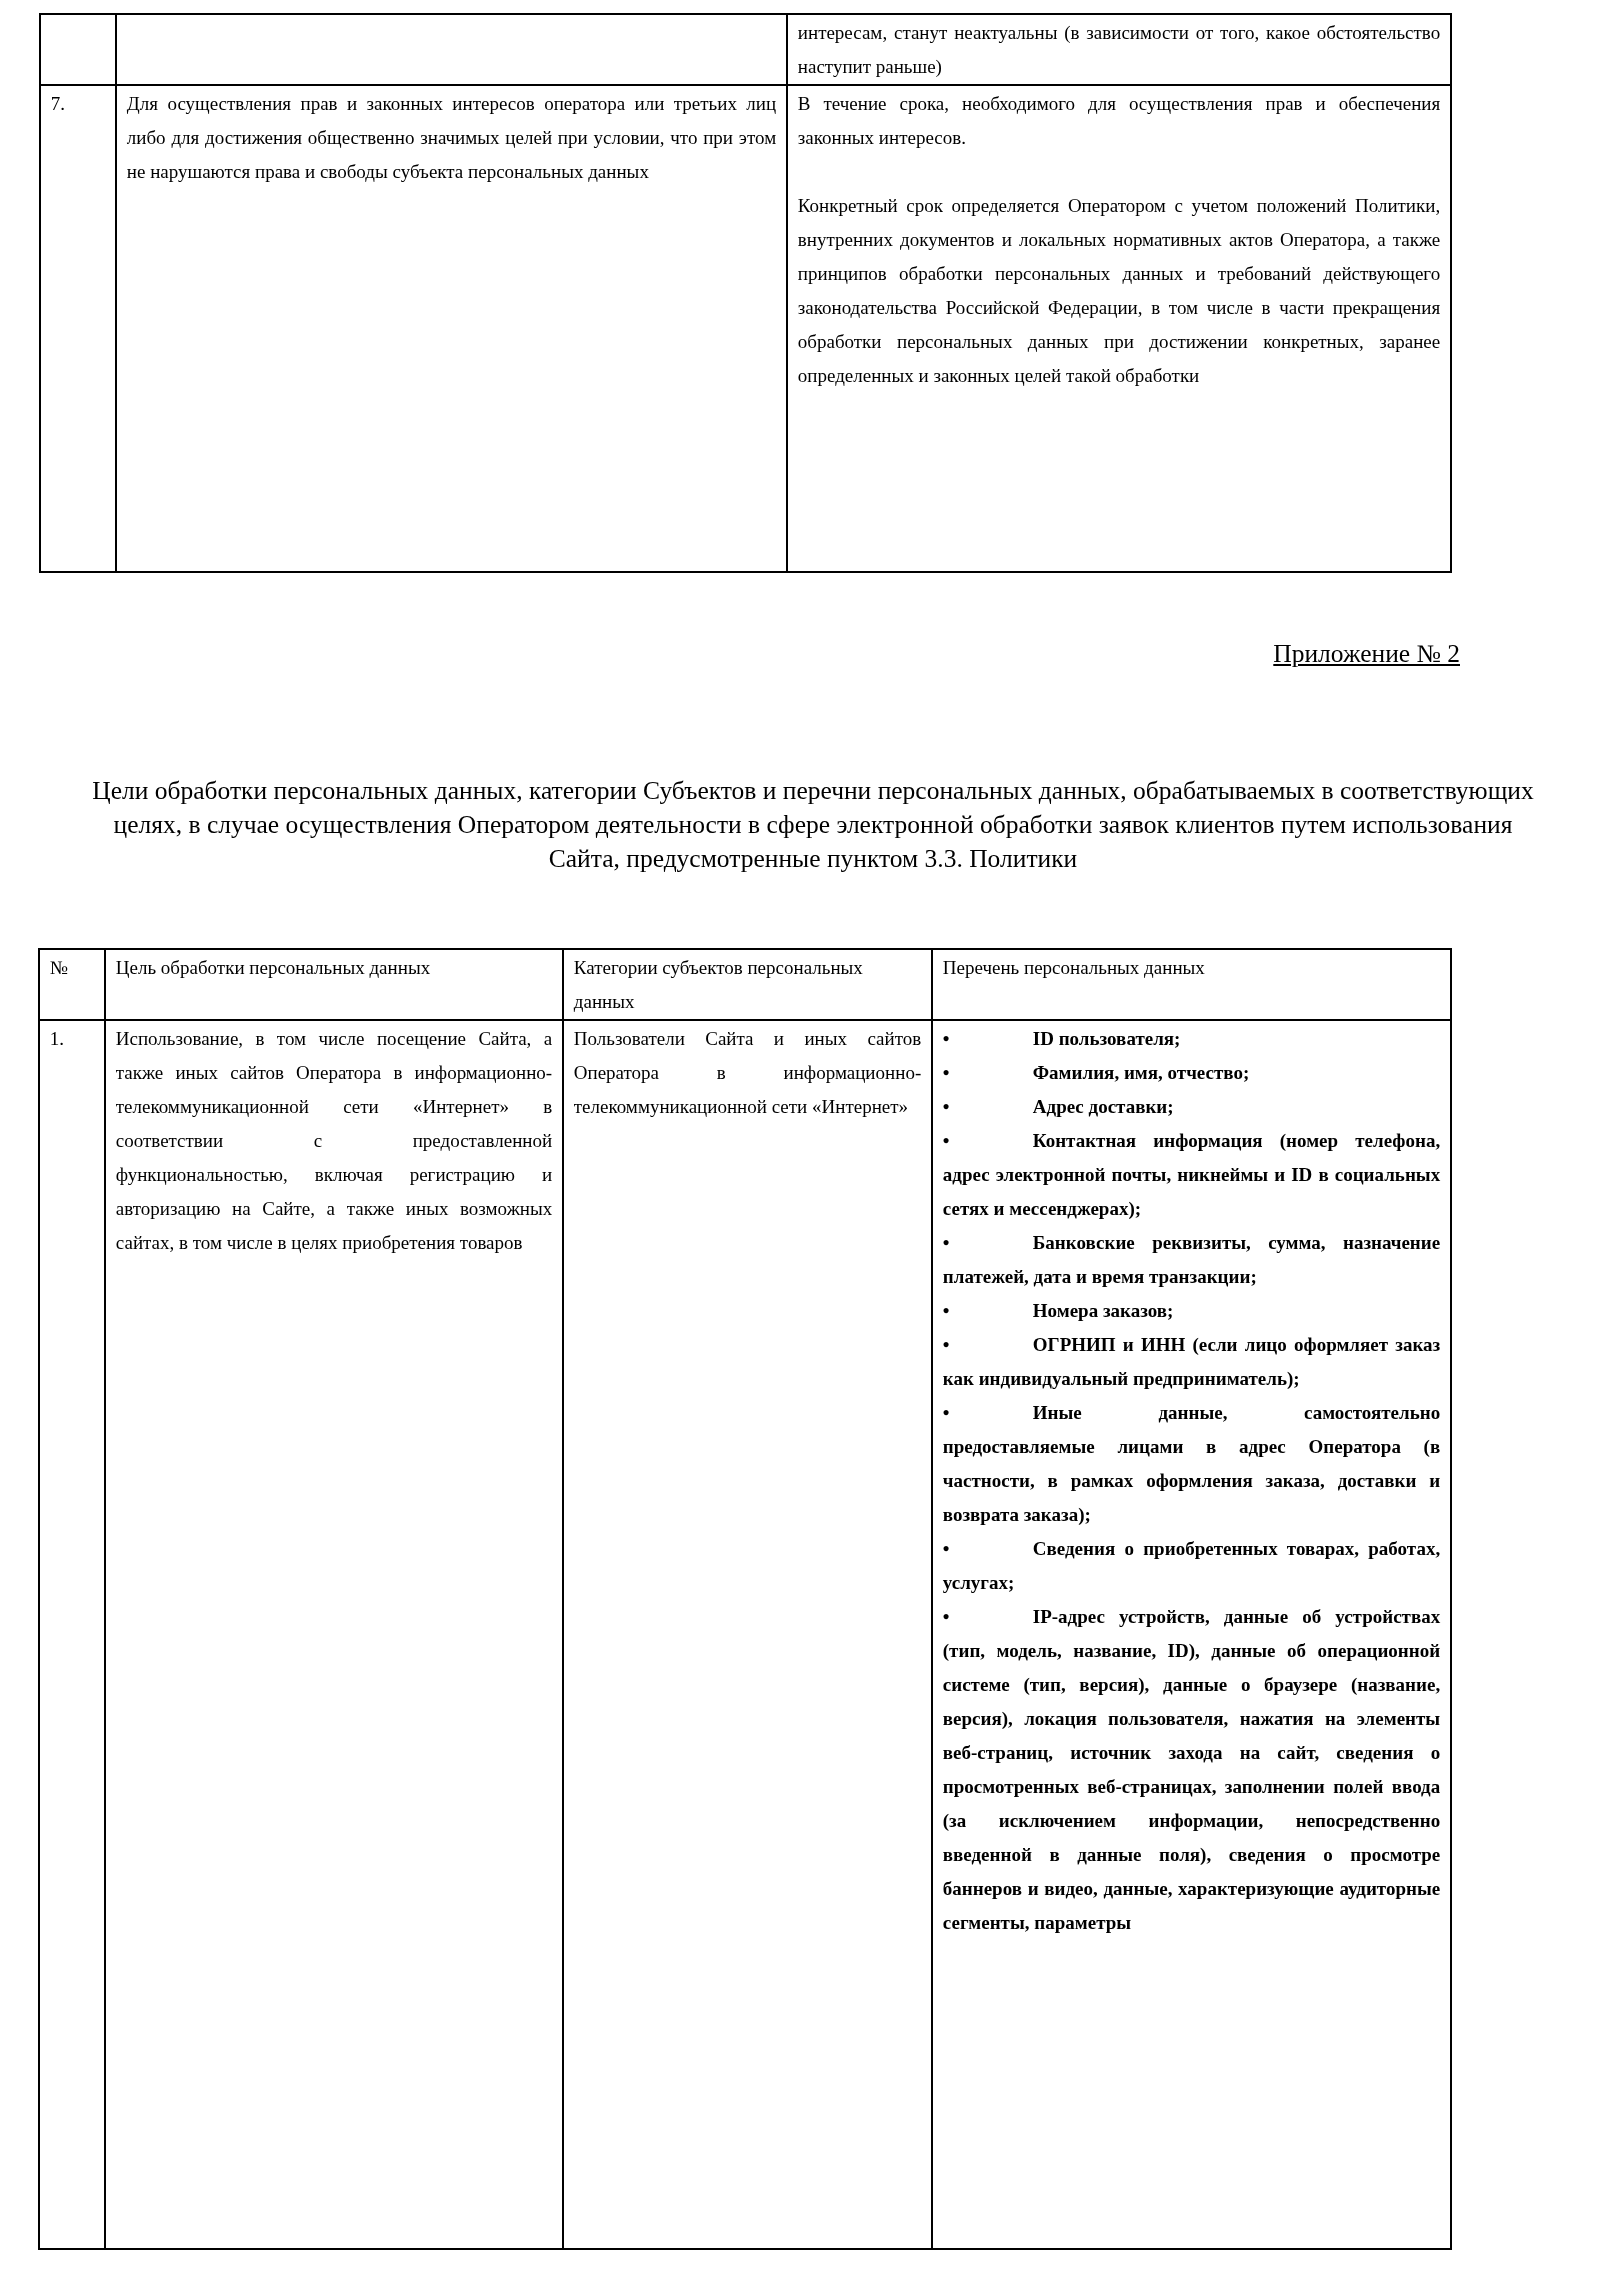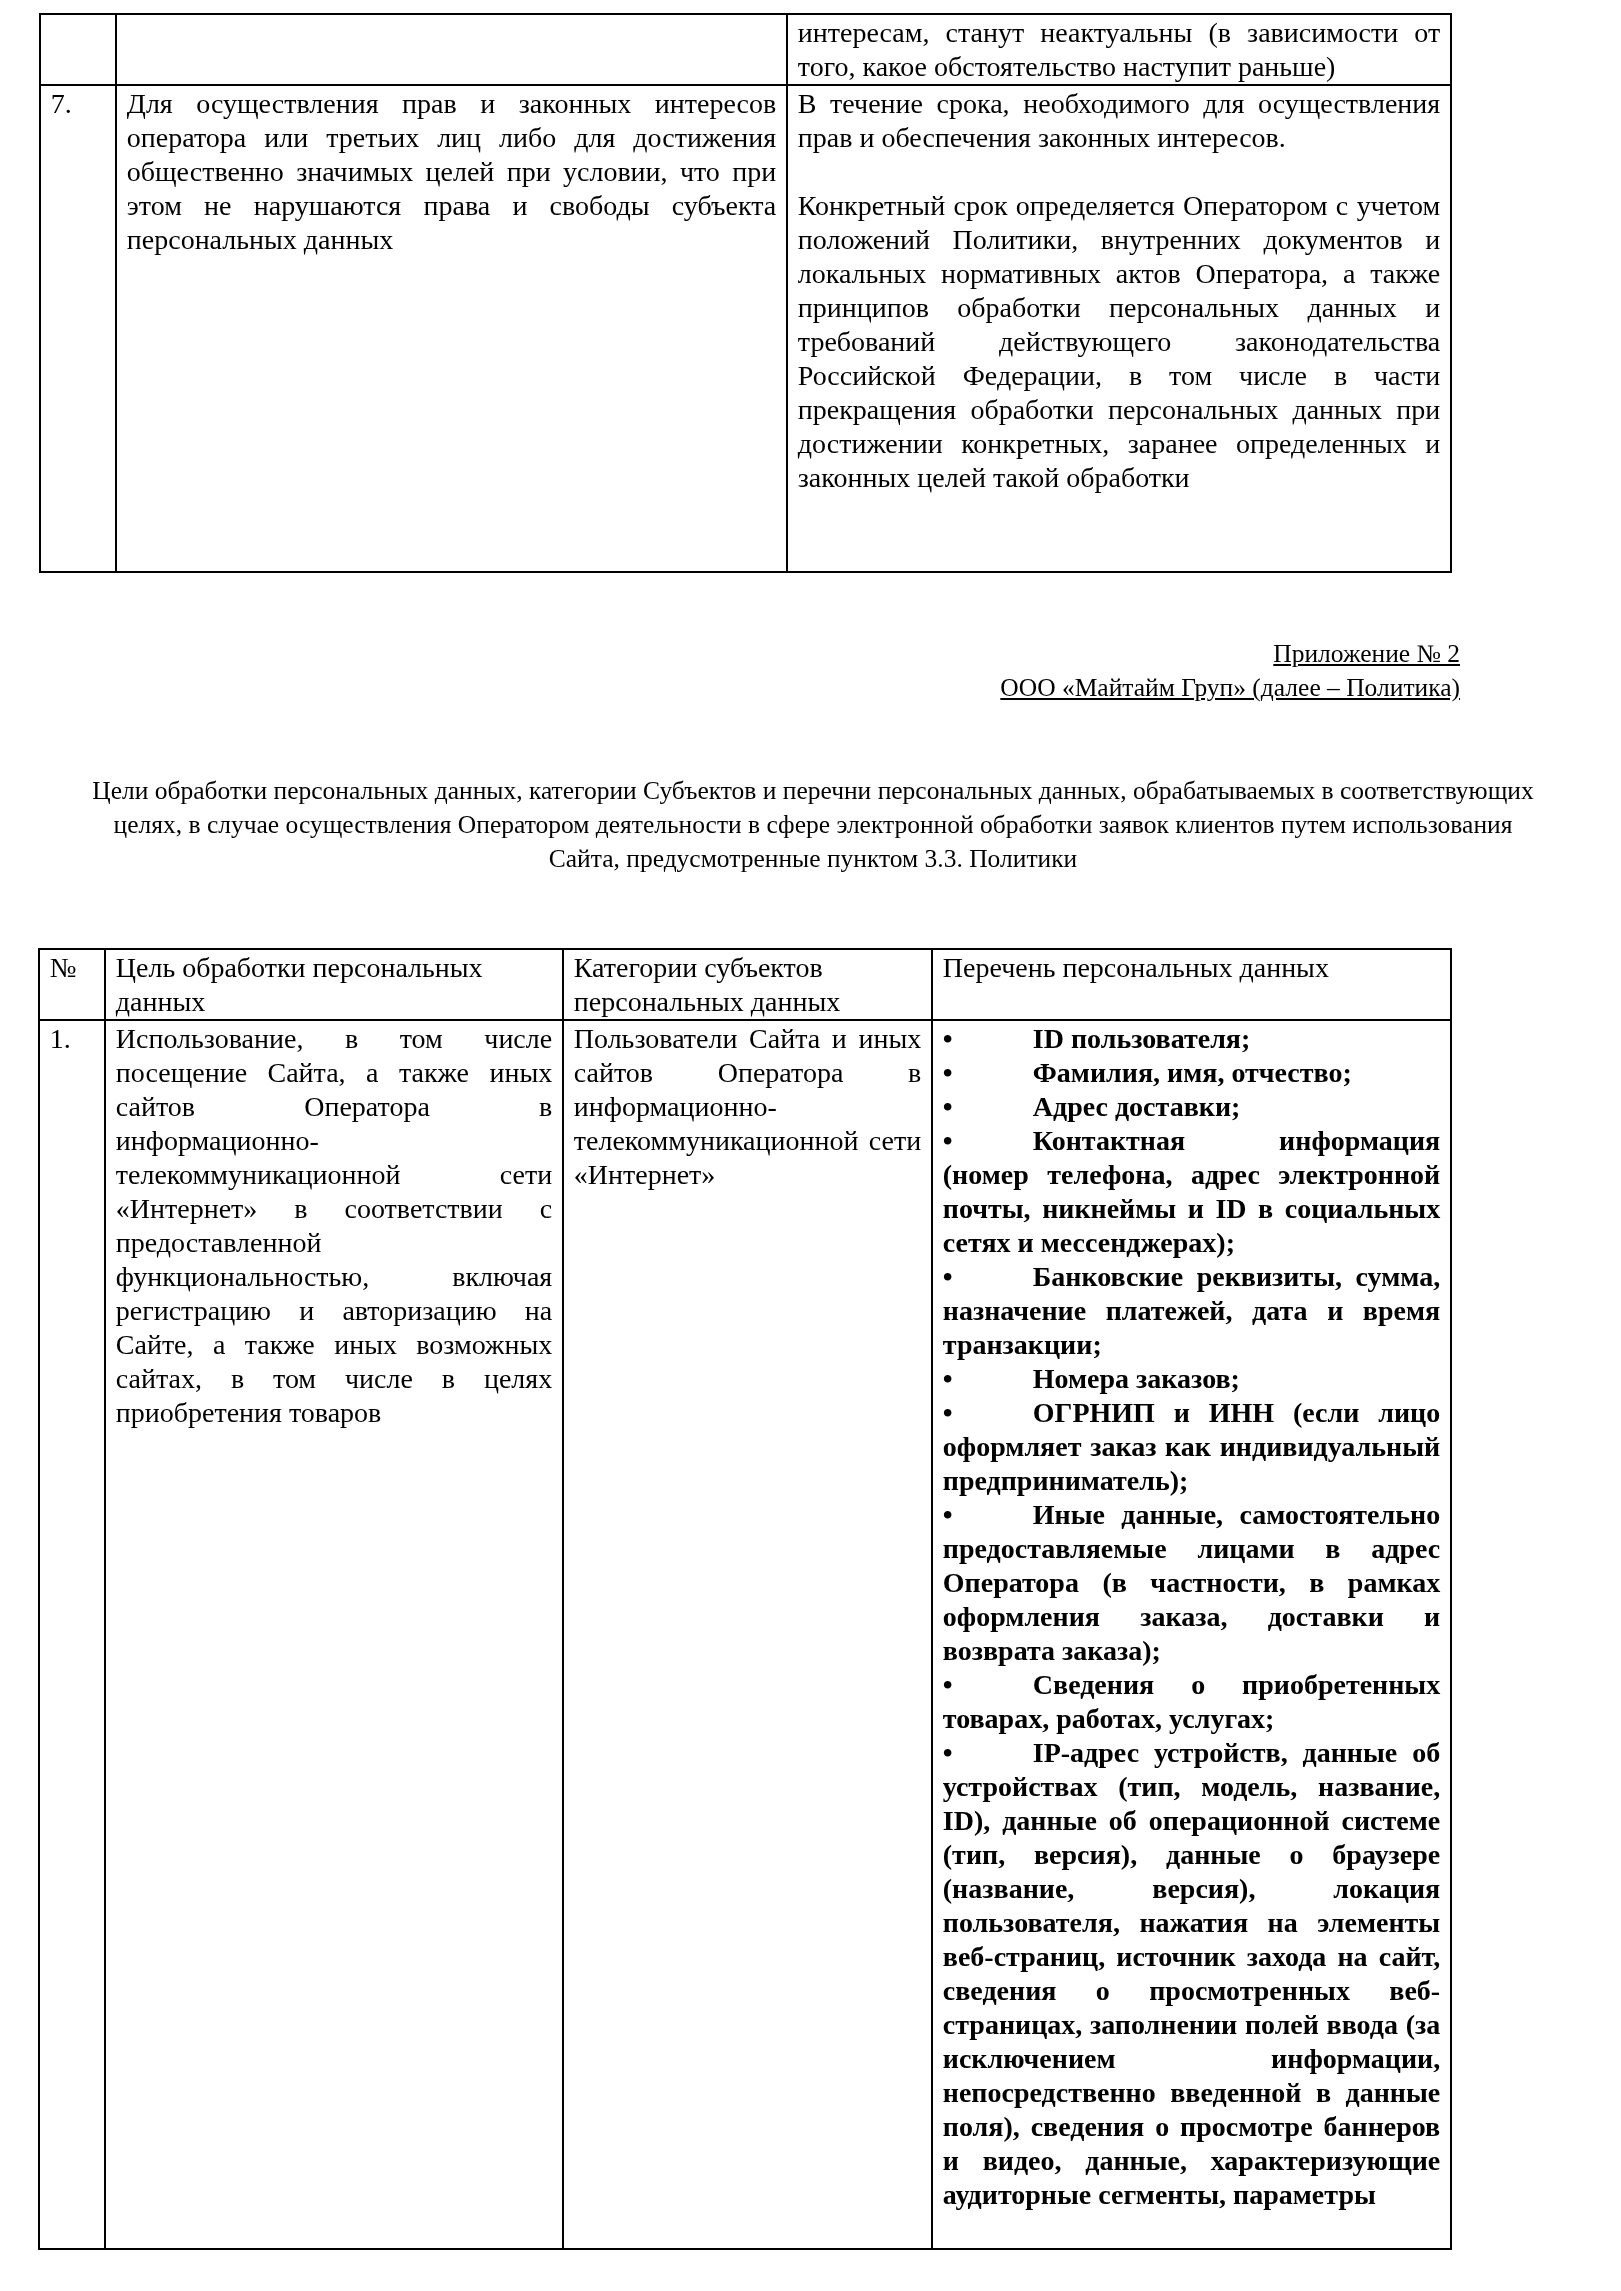--- a/index.html
+++ b/index.html
@@ -3,21 +3,21 @@
 <meta charset="utf-8">
 <style>
   html, body { margin: 0; padding: 0; background: #ffffff; }
   body {
     width: 1621px; height: 2292px; position: relative; overflow: hidden;
     font-family: "Liberation Serif", serif; color: #000; font-size: 25.5px;
   }
   table.doc { border-collapse: collapse; position: absolute; table-layout: fixed; }
   table.doc td, table.doc th {
     border: 2.9px solid #000; vertical-align: top; padding: 1px 9.8px 0 9.8px;
-    line-height: 34px; font-weight: normal; font-size: 28px; margin-left: 40px;
+    line-height: 34px; font-weight: normal; font-size: 19px; margin-left: 40px;
   }
   .justify { text-align: justify; text-align-last: left; }
   .center { text-align: left; }
   #t1 { left: 39px; top: 12.7px; width: 1411px; }
   #t2 { left: 38px; top: 948px; width: 1411px; }
   .annex { position: absolute; right: 161px; top: 637px; text-align: right; line-height: 34px; text-decoration: underline; }
   .title {
     position: absolute; left: 78px; width: 1470px; top: 774px; text-align: center;
     font-weight: normal; line-height: 34px;
   }
@@ -49,21 +49,20 @@
       <p class="justify">В течение срока, необходимого для осуществления прав и обеспечения законных интересов.</p>
       <div class="gap"></div>
       <p class="justify">Конкретный срок определяется Оператором с учетом положений Политики, внутренних документов и локальных нормативных актов Оператора, а также принципов обработки персональных данных и требований действующего законодательства Российской Федерации, в том числе в части прекращения обработки персональных данных при достижении конкретных, заранее определенных и законных целей такой обработки</p>
     </td>
   </tr>
 </tbody>
   </table>
 
 <div class="annex">
   <div>Приложение № 2</div>
-  <div>ООО «Майтайм Груп» (далее – Политика)</div>
 </div>
 
 <div class="title">Цели обработки персональных данных, категории Субъектов и перечни персональных данных, обрабатываемых в соответствующих целях, в случае осуществления Оператором деятельности в сфере электронной обработки заявок клиентов путем использования Сайта, предусмотренные пунктом 3.3. Политики</div>
 
 <table class="doc" id="t2">
   <colgroup>
       <col style="width:66px">
       <col style="width:458px">
       <col style="width:369px">
       <col style="width:519px">

